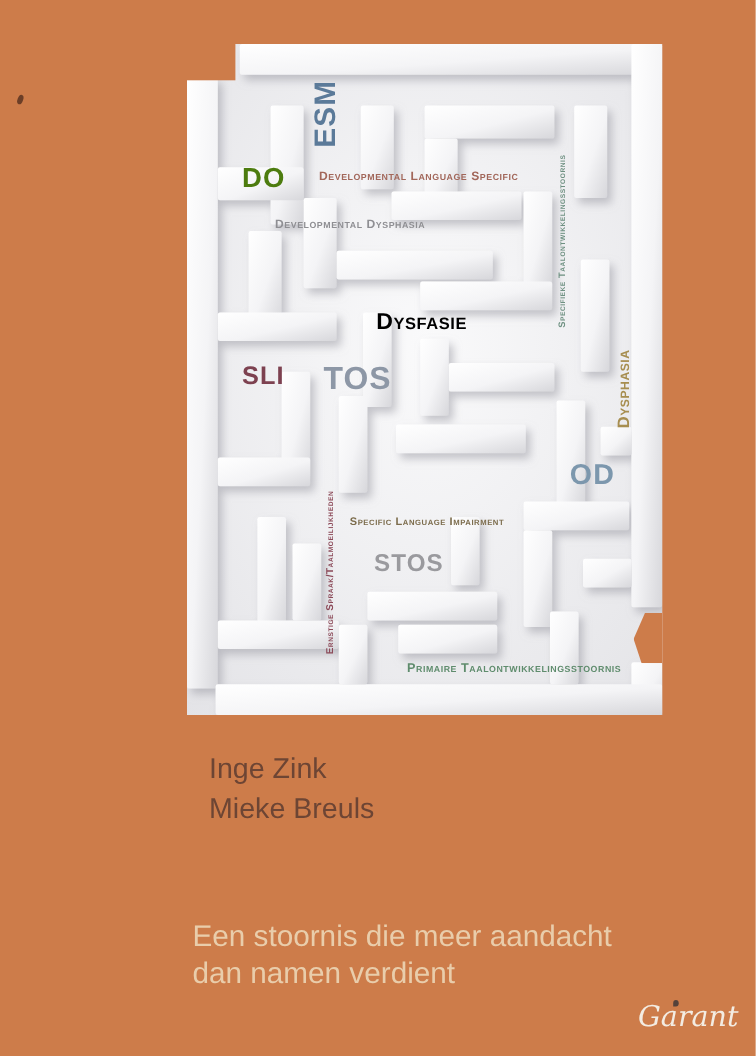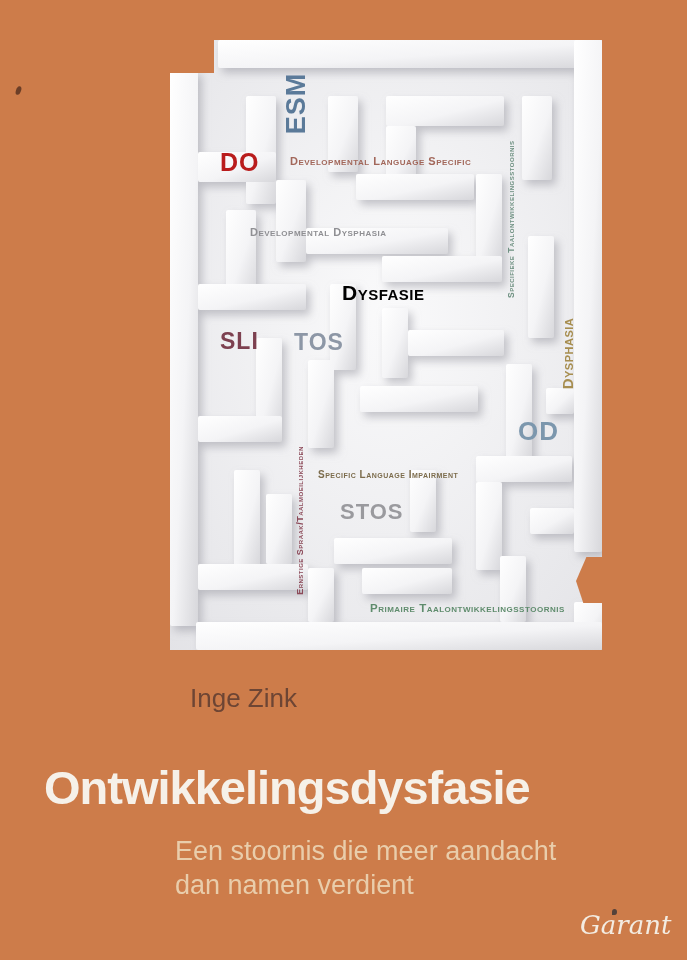--- a/index.html
+++ b/index.html
@@ -23,26 +23,26 @@
     clip-path:polygon(100% 0,100% 100%,28% 100%,0 52%,40% 0);
   }
   
   .mz{
     position:absolute;white-space:nowrap;line-height:1;
     font-family:"Liberation Sans",sans-serif;
   }
   .sc{font-variant:small-caps;letter-spacing:.5px;font-weight:700;}
   .vert{transform:rotate(-90deg);transform-origin:center;text-align:center;}
   #l-esm{left:92px;top:50px;width:68px;font-size:27px;font-weight:700;color:#5b7a99;letter-spacing:1px;}
-  #l-do{left:50px;top:110px;font-size:25px;font-weight:700;color:#b91c1c;letter-spacing:1px;}
+  #l-do{left:50px;top:110px;font-size:25px;font-weight:700;color:#4d7c0f;letter-spacing:1px;}
   #l-dld{left:120px;top:116px;font-size:11px;color:#a2675a;}
-  #l-dd{left:80px;top:159px;font-size:11px;color:#8f8f93;margin-top:28px;}
+  #l-dd{left:80px;top:159px;font-size:11px;color:#8f8f93;}
   #l-dysfasie{left:172px;top:242px;font-size:21px;color:#000000;}
   #l-sli{left:50px;top:290px;font-size:23px;font-weight:700;color:#7d4150;letter-spacing:1px;}
-  #l-tos{left:124px;top:291px;font-size:23px;font-weight:700;color:#8d97a6;letter-spacing:1px;}
+  #l-tos{left:124px;top:291px;font-size:29px;font-weight:700;color:#8d97a6;letter-spacing:1px;}
   #l-spec-nl{left:255px;top:175px;width:172px;font-size:8.5px;color:#6f9182;}
   #l-dysphasia{left:351px;top:306px;width:92px;font-size:15px;color:#a78e50;}
   #l-od{left:348px;top:378px;font-size:26px;font-weight:700;color:#7c97ad;letter-spacing:1px;text-align:right;}
   #l-sli-en{left:148px;top:430px;font-size:10px;color:#7c6c4c;}
   #l-stos{left:170px;top:461px;font-size:22px;font-weight:700;color:#9a9a9e;letter-spacing:1px;}
   #l-ernstige{left:42px;top:476px;width:176px;font-size:9px;color:#8c4a59;}
   #l-primaire{left:200px;top:563px;font-size:11.5px;color:#5f8c6d;}
   
   #authors{
     position:absolute;left:174px;top:680px;
@@ -153,23 +153,23 @@
     <span class="mz" id="l-stos">STOS</span>
     <span class="mz sc vert" id="l-ernstige">Ernstige Spraak/Taalmoeilijkheden</span>
     <span class="mz sc" id="l-primaire">Primaire Taalontwikkelingsstoornis</span>
 
     <div class="notch" id="notch-tl"></div>
     <div class="notch" id="notch-right"></div>
   </div>
 
   <div id="authors">
     <div>Inge Zink</div>
+    <div>Mieke Breuls</div>
   </div>
 
-  <div id="title">Ontwikkelingsdysfasie</div>
 
   <div id="subtitle">
     <div>Een stoornis die meer aandacht</div>
     <div>dan namen verdient</div>
   </div>
 
   <div id="publisher">
     <span>Garant</span>
     <span class="accent"></span>
   </div>

